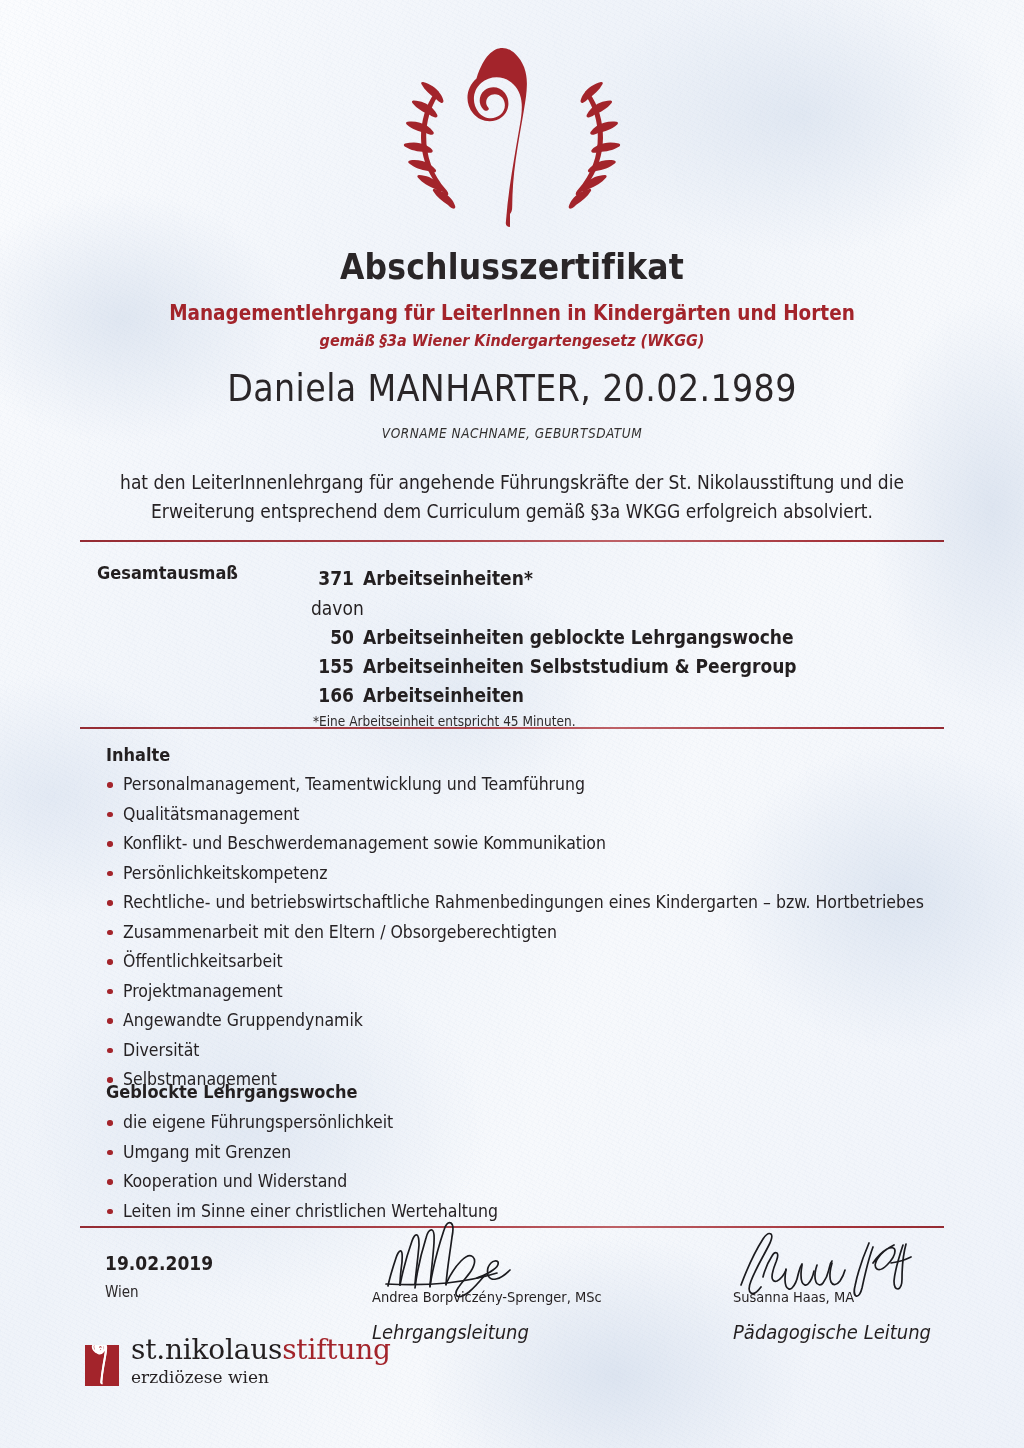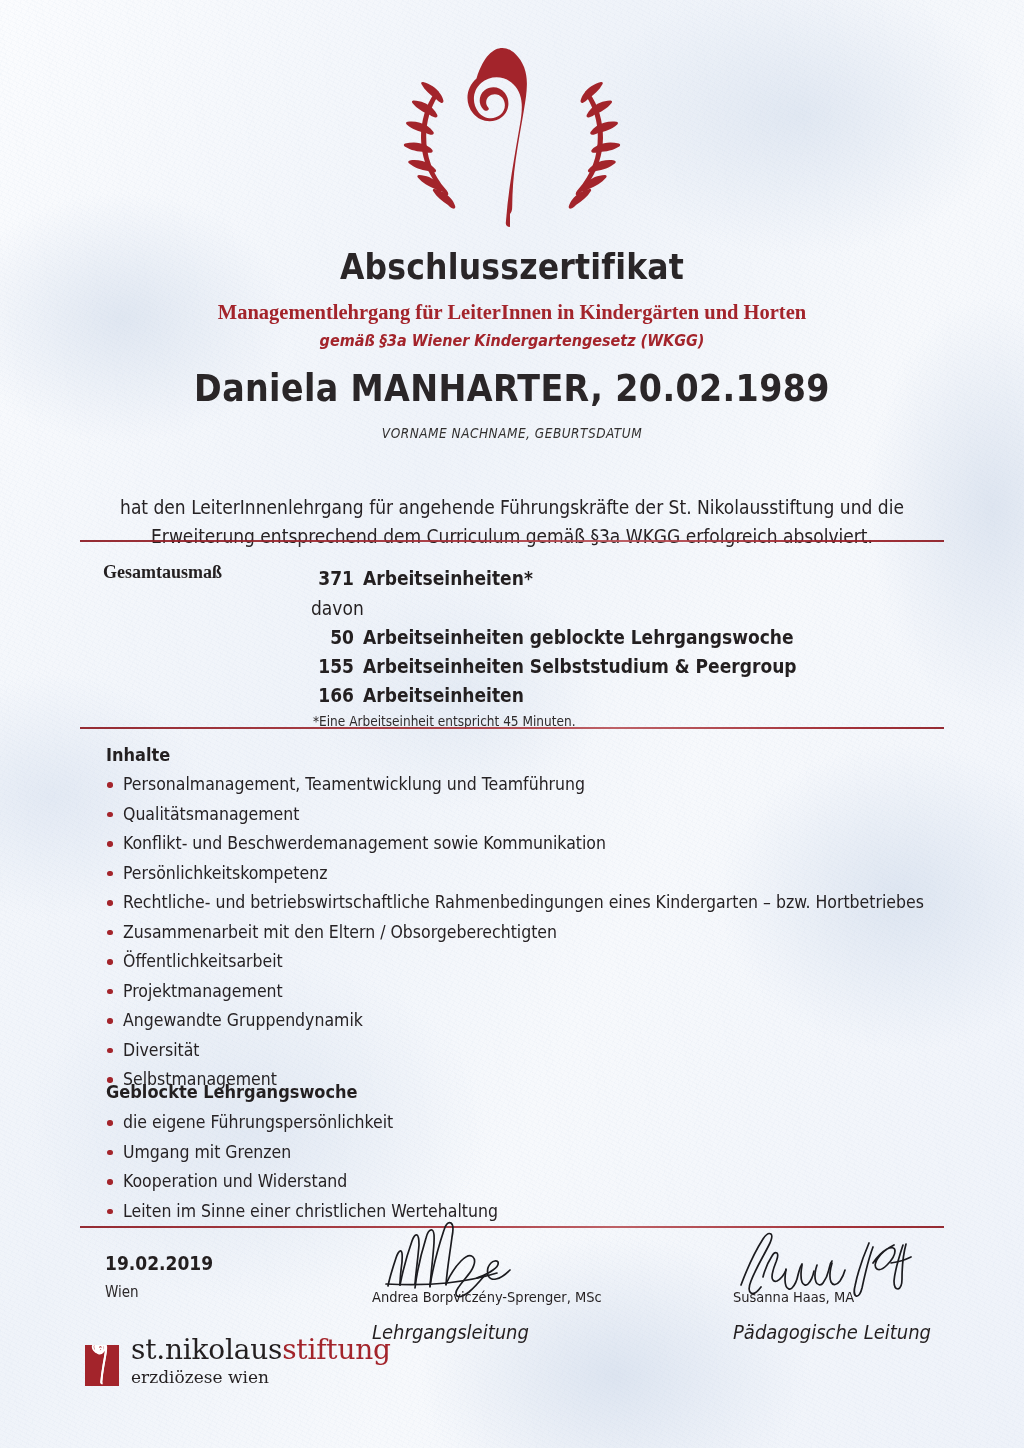--- a/index.html
+++ b/index.html
@@ -73,55 +73,54 @@
     color: #2a2628;
   }
   .subtitle {
     position: absolute;
     top: 301px;
     left: 0; width: 1024px;
     text-align: center;
     font-size: 20.5px;
     font-weight: 700;
     color: #a3242b;
-    font-family: Liberation Serif, serif;
   }
   .legalline {
     position: absolute;
     top: 331px;
     left: 0; width: 1024px;
     text-align: center;
     font-size: 16px;
     font-style: italic;
     font-weight: 600;
     color: #a3242b;
   }
   .recipient {
     position: absolute;
     top: 367px;
     left: 0; width: 1024px;
     text-align: center;
     font-size: 37px;
-    font-weight: 700;
+    font-weight: 400;
     letter-spacing: .4px;
     color: #2a2628;
   }
   .recipient-caption {
     position: absolute;
     top: 425px;
     left: 0; width: 1024px;
     text-align: center;
     font-size: 13.5px;
     letter-spacing: .5px;
     color: #32302f;
     font-style: italic;
   }
   .statement {
     position: absolute;
-    top: 493px;
+    top: 468px;
     left: 72px;
     width: 880px;
     text-align: center;
     font-size: 19px;
     line-height: 29px;
     color: #262224;
   }
 
   
   .rule {
@@ -133,25 +132,24 @@
     opacity: .92;
   }
   .rule-1 { top: 540px; }
   .rule-2 { top: 727px; }
   .rule-3 { top: 1226px; }
 
   
   .extent-label {
     position: absolute;
     top: 562px;
-    left: 103px;
+    left: 97px;
     font-size: 18px;
     font-weight: 700;
     color: #231f20;
-    font-family: Liberation Serif, serif;
   }
   .extent-rows {
     position: absolute;
     top: 560px;
     left: 302px;
   }
   .erow {
     display: flex;
     align-items: flex-end;
     height: 29px;

